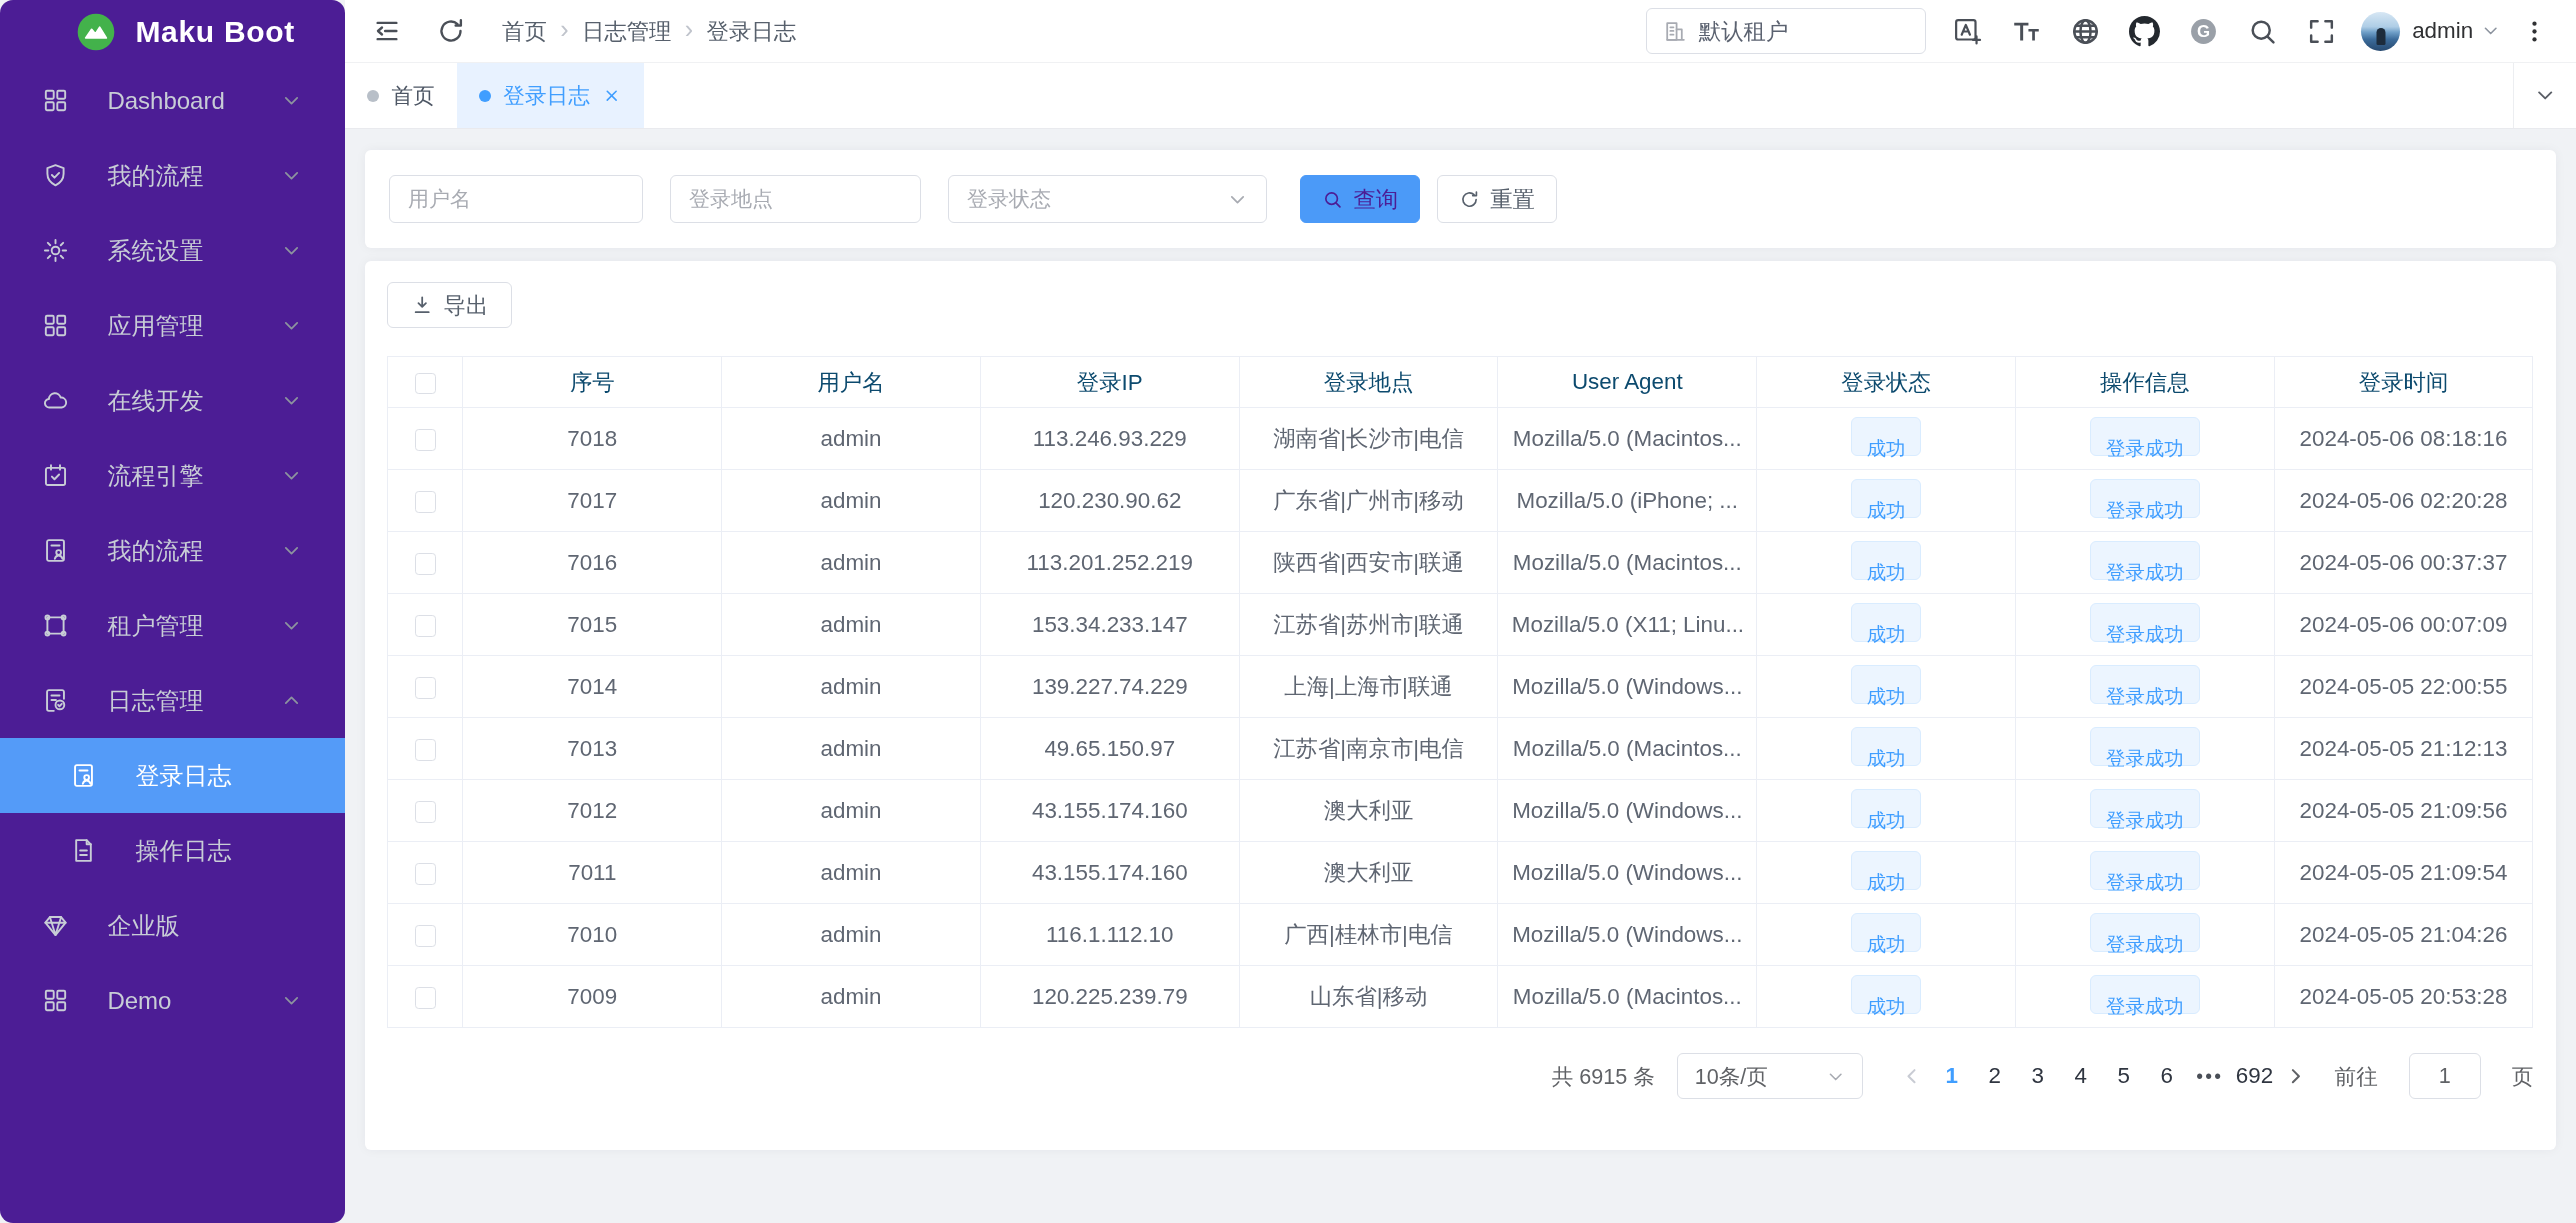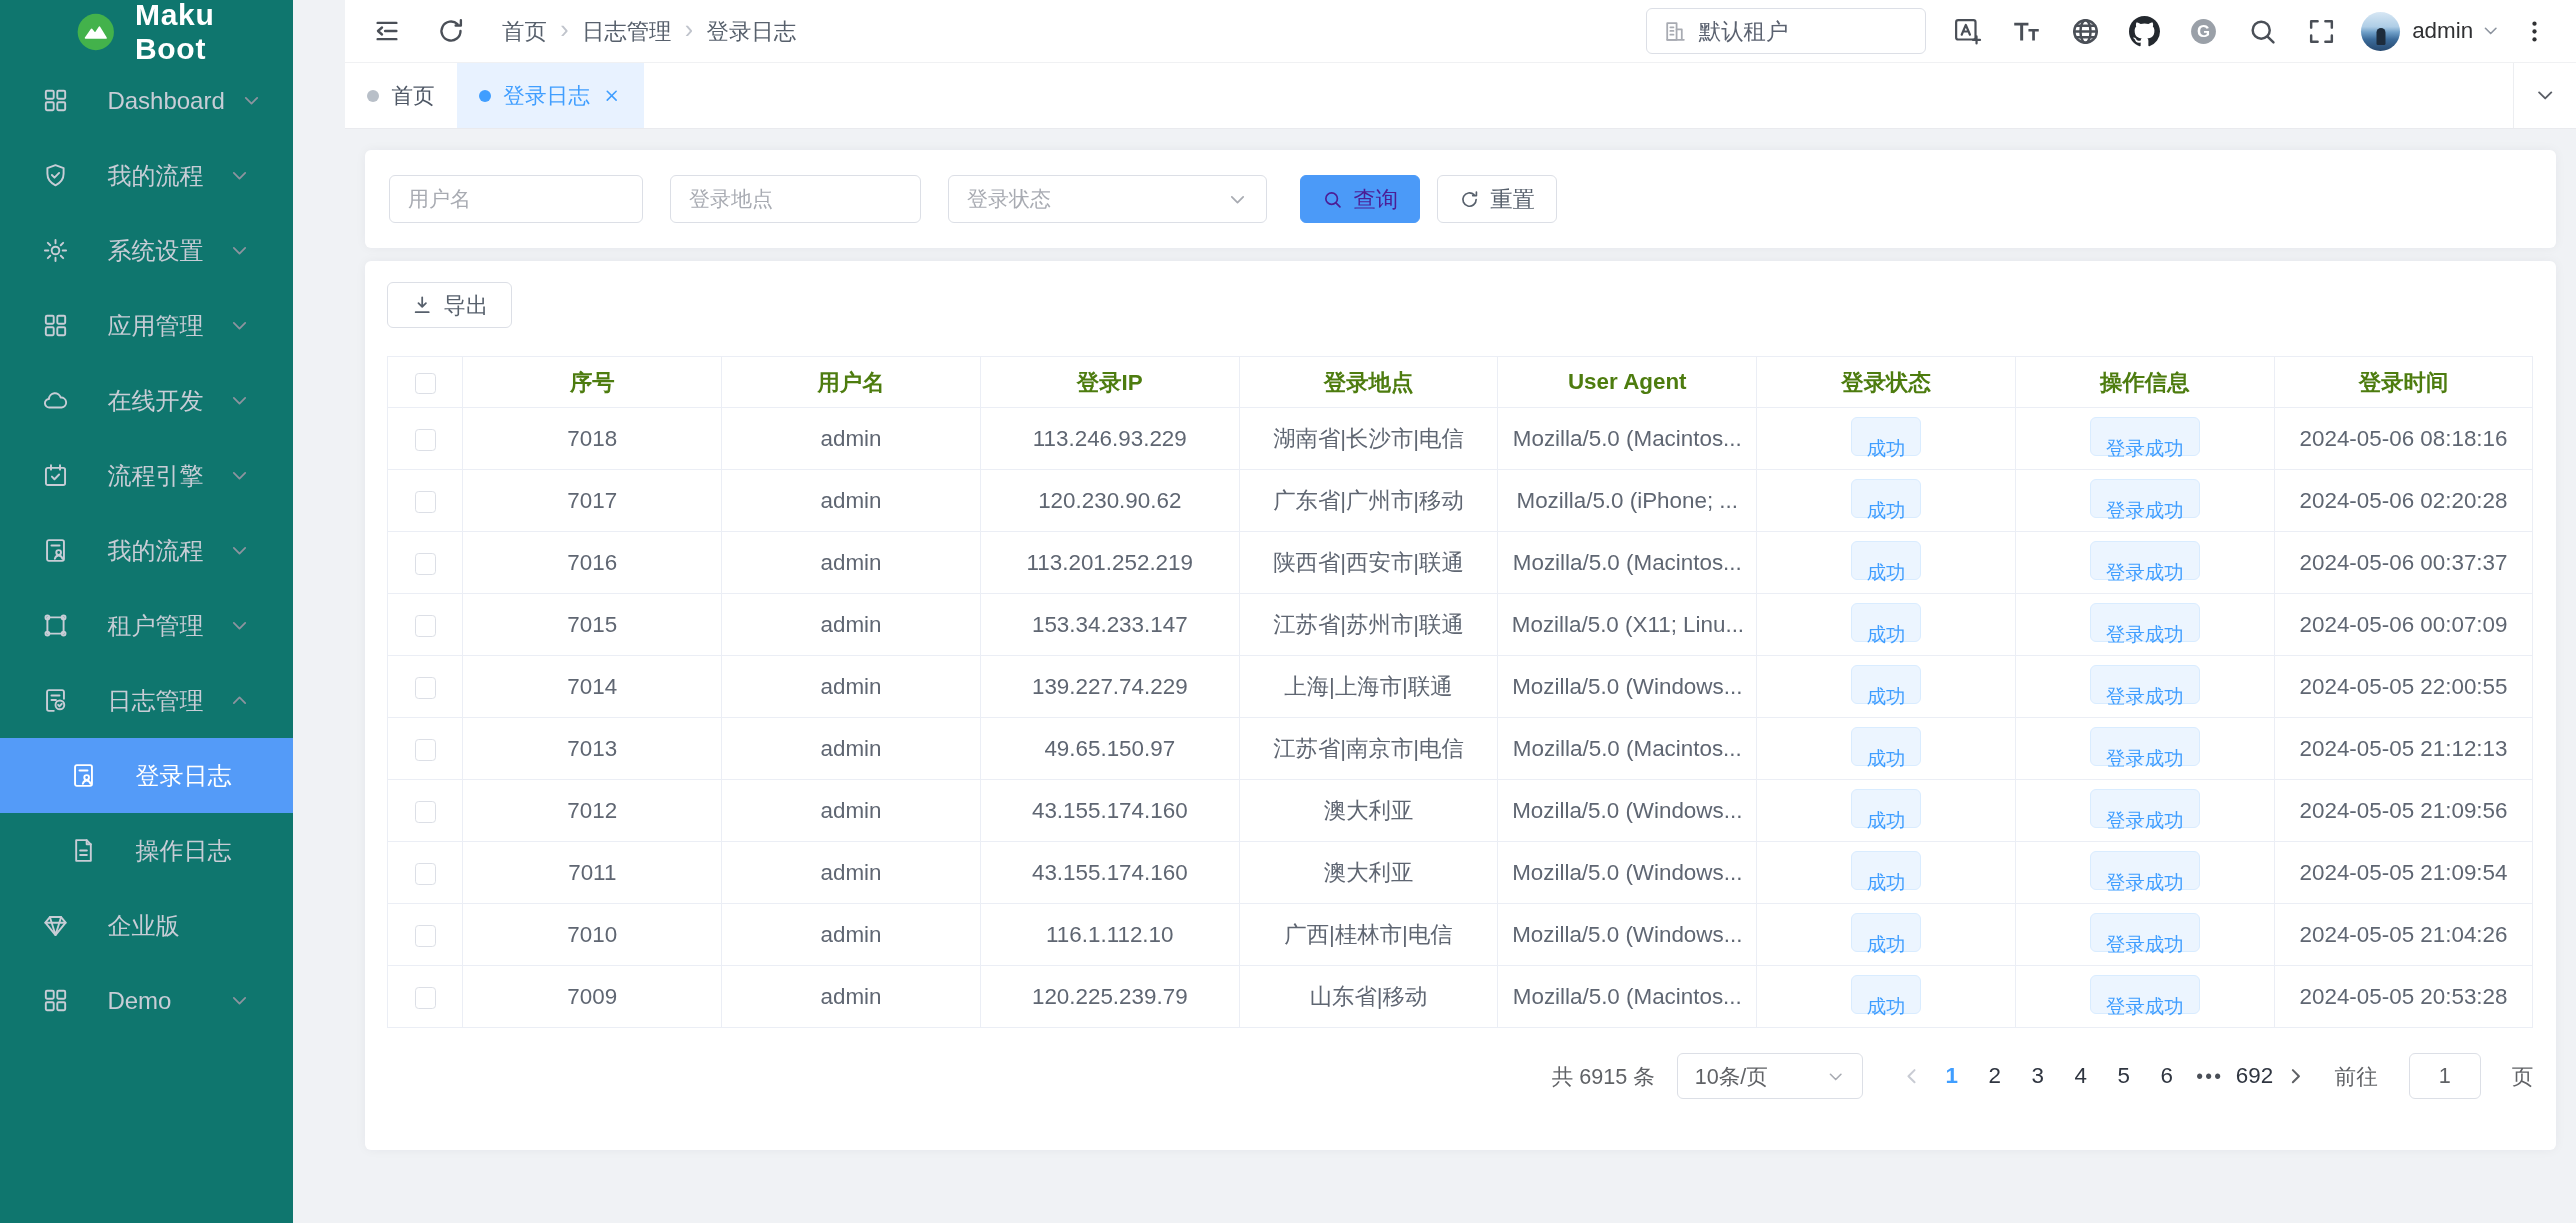--- a/index.html
+++ b/index.html
@@ -7,22 +7,22 @@
   body {
     font-family: "Liberation Sans", "DejaVu Sans", sans-serif;
     background: #f0f2f5;
     color: #606266;
     position: relative;
   }
   svg { display: block; }
 
   
   .sidebar {
-    position: absolute; left: 0; top: 0; width: 293px; height: 1223px;
-    background: #0f766e; z-index: 5;
+    position: absolute; left: 0; top: 0; width: 345px; height: 1223px;
+    background: #4c1d95; z-index: 5; border-radius: 13px;
   }
   .logo-row { height: 63px; display: flex; align-items: center; padding-left: 76px; gap: 19.4px; }
   .logo-badge { width: 40px; height: 40px; }
   .logo-text { color: #ffffff; font-size: 30px; font-weight: 600; letter-spacing: 0.7px; }
   .menu { padding-top: 0; }
   .menu-item {
     height: 75px; display: flex; align-items: center;
     padding: 0 43px 0 42px; color: #c8cdd6; font-size: 24px; cursor: pointer; gap: 16px;
   }
   .menu-item .mi { width: 27px; height: 27px; margin-right: 22.4px; flex: none; }
@@ -122,21 +122,21 @@
   .table-card { height: 889px; padding: 21px 22.4px 0 22.4px; }
   .btn-export { height: 46px; padding: 0 22.4px; }
   .btn-export svg { width: 22.4px; height: 22.4px; }
 
   table.grid {
     width: 2146px; border-collapse: collapse; table-layout: fixed;
     margin-top: 28px; font-size: 22.4px; color: #5f6672;
   }
   .grid col.c-check { width: 75px; }
   .grid th, .grid td { border: 0.7px solid #ebeef5; text-align: center; }
-  .grid th { height: 51px; color: #4d7c0f; font-weight: 700; font-size: 22.4px; }
+  .grid th { height: 51px; color: #0c4a6e; font-weight: 400; font-size: 22.4px; }
   .grid td { height: 62px; }
   .grid td.ua { text-align: center; padding: 0 13.4px; white-space: nowrap; overflow: hidden; }
   .checkbox {
     display: inline-block; width: 21.6px; height: 21.6px; border: 1.5px solid #dcdfe6;
     border-radius: 3.7px; background: #fff; vertical-align: middle; cursor: pointer;
   }
   .tag {
     display: inline-block; height: 39px; line-height: 36px; padding: 12px 15px;
     background: #ecf5ff; border: 1.5px solid #d9ecff; border-radius: 6px;
     color: #409eff; font-size: 19.4px; white-space: nowrap;

